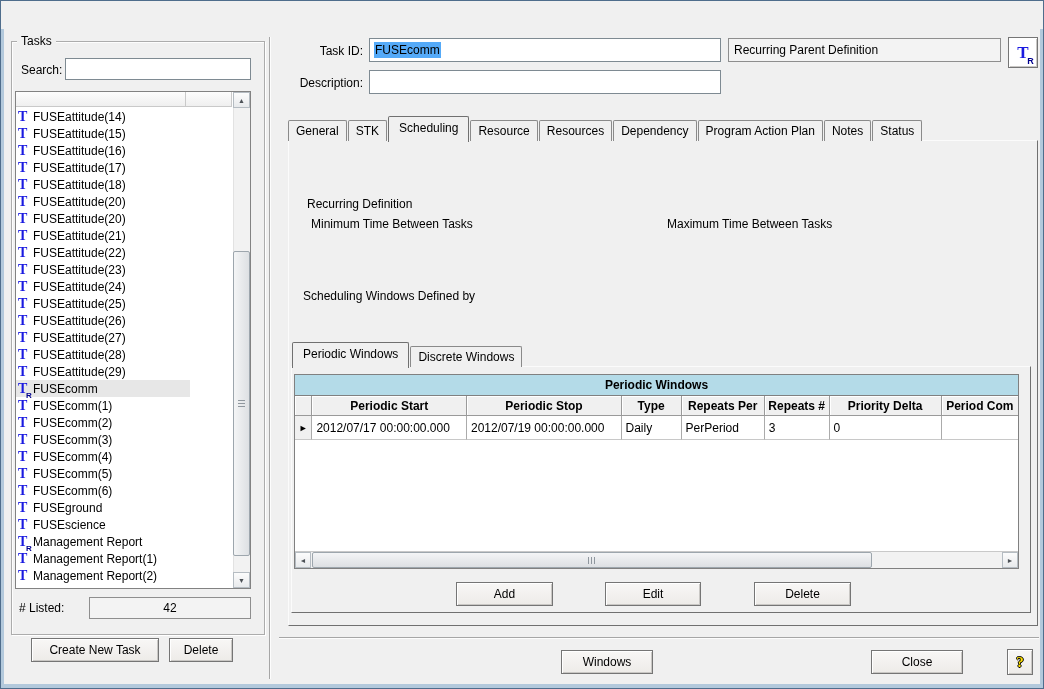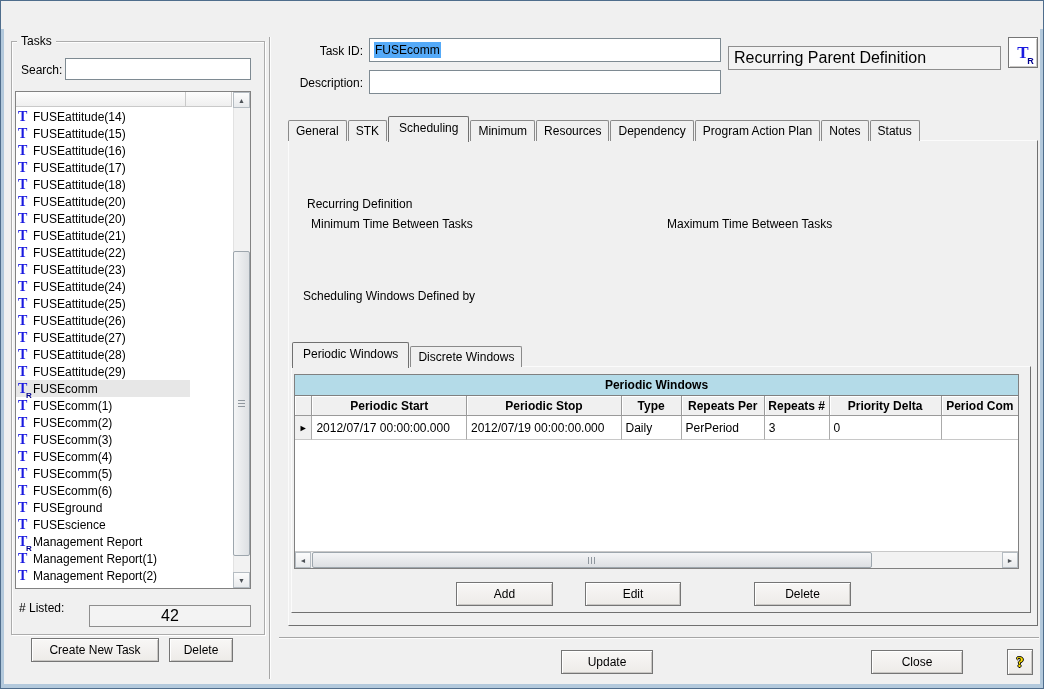--- a/index.html
+++ b/index.html
@@ -24,21 +24,21 @@
   .glyph-close{position:relative;width:11px;height:11px;}
   .glyph-close:before,.glyph-close:after{content:"";position:absolute;left:0;top:5px;width:11px;height:2px;background:#6B6B6B;}
   .glyph-close:before{transform:rotate(45deg);}
   .glyph-close:after{transform:rotate(-45deg);}
   
   .lbl{font-size:12px;color:#000;white-space:nowrap;}
   .groupbox{border:1px solid #ACACAC;box-shadow:inset 1px 1px 0 rgba(255,255,255,.85),1px 1px 0 #FFF;}
   .legend{background:#F0F0F0;padding:0 4px;font-size:12px;white-space:nowrap;z-index:3;}
   .tb{background:#FFF;border:1px solid #7E8A92;font-size:12px;color:#000;padding:0 4px;box-sizing:border-box;display:flex;align-items:center;}
   input.tb{font-family:"Liberation Sans",sans-serif;outline:none;display:block;}
-  .sunken{background:#F3F3F3;border:1px solid #8E8E8E;font-size:16px;display:flex;align-items:center;padding:0 5px;box-sizing:border-box;margin-top:8px;}
+  .sunken{background:#F3F3F3;border:1px solid #8E8E8E;font-size:12px;display:flex;align-items:center;padding:0 5px;box-sizing:border-box;}
   .btn{background:linear-gradient(#F8F7F6,#EDEBE8);border:1px solid #757575;box-shadow:inset 1px 1px 0 #FFF,inset -1px -1px 0 #C9C7C4;font-size:12px;display:flex;align-items:center;justify-content:center;box-sizing:border-box;cursor:default;}
   .help-glyph{color:#FFE000;font-weight:bold;font-family:"Liberation Serif",serif;font-size:15px;text-shadow:-1px 0 #000,1px 0 #000,0 -1px #000,0 1px #000;}
   .radio{width:12px;height:12px;border-radius:50%;border:1px solid #7A7A7A;background:radial-gradient(#FFF 55%,#DDD);box-sizing:border-box;position:absolute;}
   .radio.checked:after{content:"";position:absolute;left:3px;top:3px;width:4px;height:4px;border-radius:50%;background:#1A1A1A;}
   .checkbox{width:13px;height:13px;border:1px solid #6F6F6F;background:#FFF;box-sizing:border-box;position:absolute;font-size:12px;font-weight:bold;line-height:10px;text-align:center;color:#000;}
   
   .sb-track{background:#F2F2F2;box-shadow:inset 1px 0 0 #E2E2E2;}
   .sb-btn{background:linear-gradient(#FCFCFC,#E8EAEC);border:1px solid #B5BCC2;display:flex;align-items:center;justify-content:center;font-size:7px;color:#4D5257;box-sizing:border-box;}
   .sb-thumb{background:linear-gradient(90deg,#F4F5F6,#DDE0E3);border:1px solid #9DA6AD;border-radius:2px;box-sizing:border-box;display:flex;align-items:center;justify-content:center;}
   .sb-thumb.h{background:linear-gradient(#F4F5F6,#DDE0E3);}
@@ -123,21 +123,21 @@
   #grid-banner{height:20px;background:#B4DBE8;border-bottom:1px solid #808080;display:flex;align-items:center;justify-content:center;font-size:12px;font-weight:bold;}
   .grid-row{display:flex;}
   .hcell{height:20px;background:#F0F0F0;border-right:1px solid #9A9A9A;border-bottom:1px solid #9A9A9A;box-shadow:inset 1px 1px 0 #FFF;box-sizing:border-box;font-size:12px;font-weight:bold;display:flex;align-items:center;justify-content:center;overflow:hidden;white-space:nowrap;}
   .dcell{height:24px;background:#FFF;border-right:1px solid #ABABAB;border-bottom:1px solid #C8C8C8;box-sizing:border-box;font-size:12px;display:flex;align-items:center;padding-left:4px;overflow:hidden;white-space:nowrap;}
   .c0{width:18px;padding-left:0;justify-content:center;}
   .c1{width:160px;} .c2{width:160px;} .c3{width:62px;} .c4{width:86px;} .c5{width:67px;} .c6{width:116px;} .c7{width:79px;border-right:none;}
   .selcell{background:#F0F0F0;font-size:9px;color:#000;}
   #grid-empty{height:111px;background:#FFF;}
   #grid-hscroll{position:relative;height:16px;background:#F2F2F2;border-top:1px solid #C9C9C9;}
   #add-btn{left:455px;top:581px;width:97px;height:24px;z-index:3;}
-  #edit-btn{left:584px;top:581px;width:96px;height:24px;z-index:3;}
+  #edit-btn{left:604px;top:581px;width:96px;height:24px;z-index:3;}
   #del-btn{left:753px;top:581px;width:97px;height:24px;z-index:3;}
   
   #h-groove{left:278px;top:636px;width:760px;height:0;border-top:1px solid #A6A6A6;border-bottom:1px solid #FDFDFD;}
   #update-btn{left:560px;top:649px;width:92px;height:24px;}
   #close-btn{left:870px;top:649px;width:92px;height:24px;}
   #help-bottom{left:1006px;top:648px;width:26px;height:26px;}
 </style>
 </head>
 <body>
 
@@ -301,21 +301,21 @@
   <div id="tr-btn" class="abs btn">
     <span class="tr-glyph"><span>T</span><span class="sub-r">R</span></span>
   </div>
   <div id="desc-label" class="abs lbl">Description:</div>
   <input id="desc-input" class="abs tb" value="" style="">
 
   <div id="main-tabs" class="abs">
     <span class="tab">General</span>
     <span class="tab">STK</span>
     <span class="tab active">Scheduling</span>
-    <span class="tab">Minimum</span>
+    <span class="tab">Resource</span>
     <span class="tab">Resources</span>
     <span class="tab">Dependency</span>
     <span class="tab">Program Action Plan</span>
     <span class="tab">Notes</span>
     <span class="tab">Status</span>
   </div>
   <div id="tab-panel" class="abs"></div>
 
   <span id="radio-single" class="radio"></span>
   <div id="single-label" class="abs lbl">Single Instance Task</div>
@@ -423,19 +423,19 @@
           <span>►</span>
         </div>
     </div>
   </div>
 
   <div id="add-btn" class="abs btn">Add</div>
   <div id="edit-btn" class="abs btn">Edit</div>
   <div id="del-btn" class="abs btn">Delete</div>
 
   <div id="h-groove" class="abs"></div>
-  <div id="update-btn" class="abs btn">Update</div>
+  <div id="update-btn" class="abs btn">Windows</div>
   <div id="close-btn" class="abs btn">Close</div>
   <div id="help-bottom" class="abs btn">
       <span class="help-glyph">?</span>
     </div>
 
 </div>
 
 </body></html>

